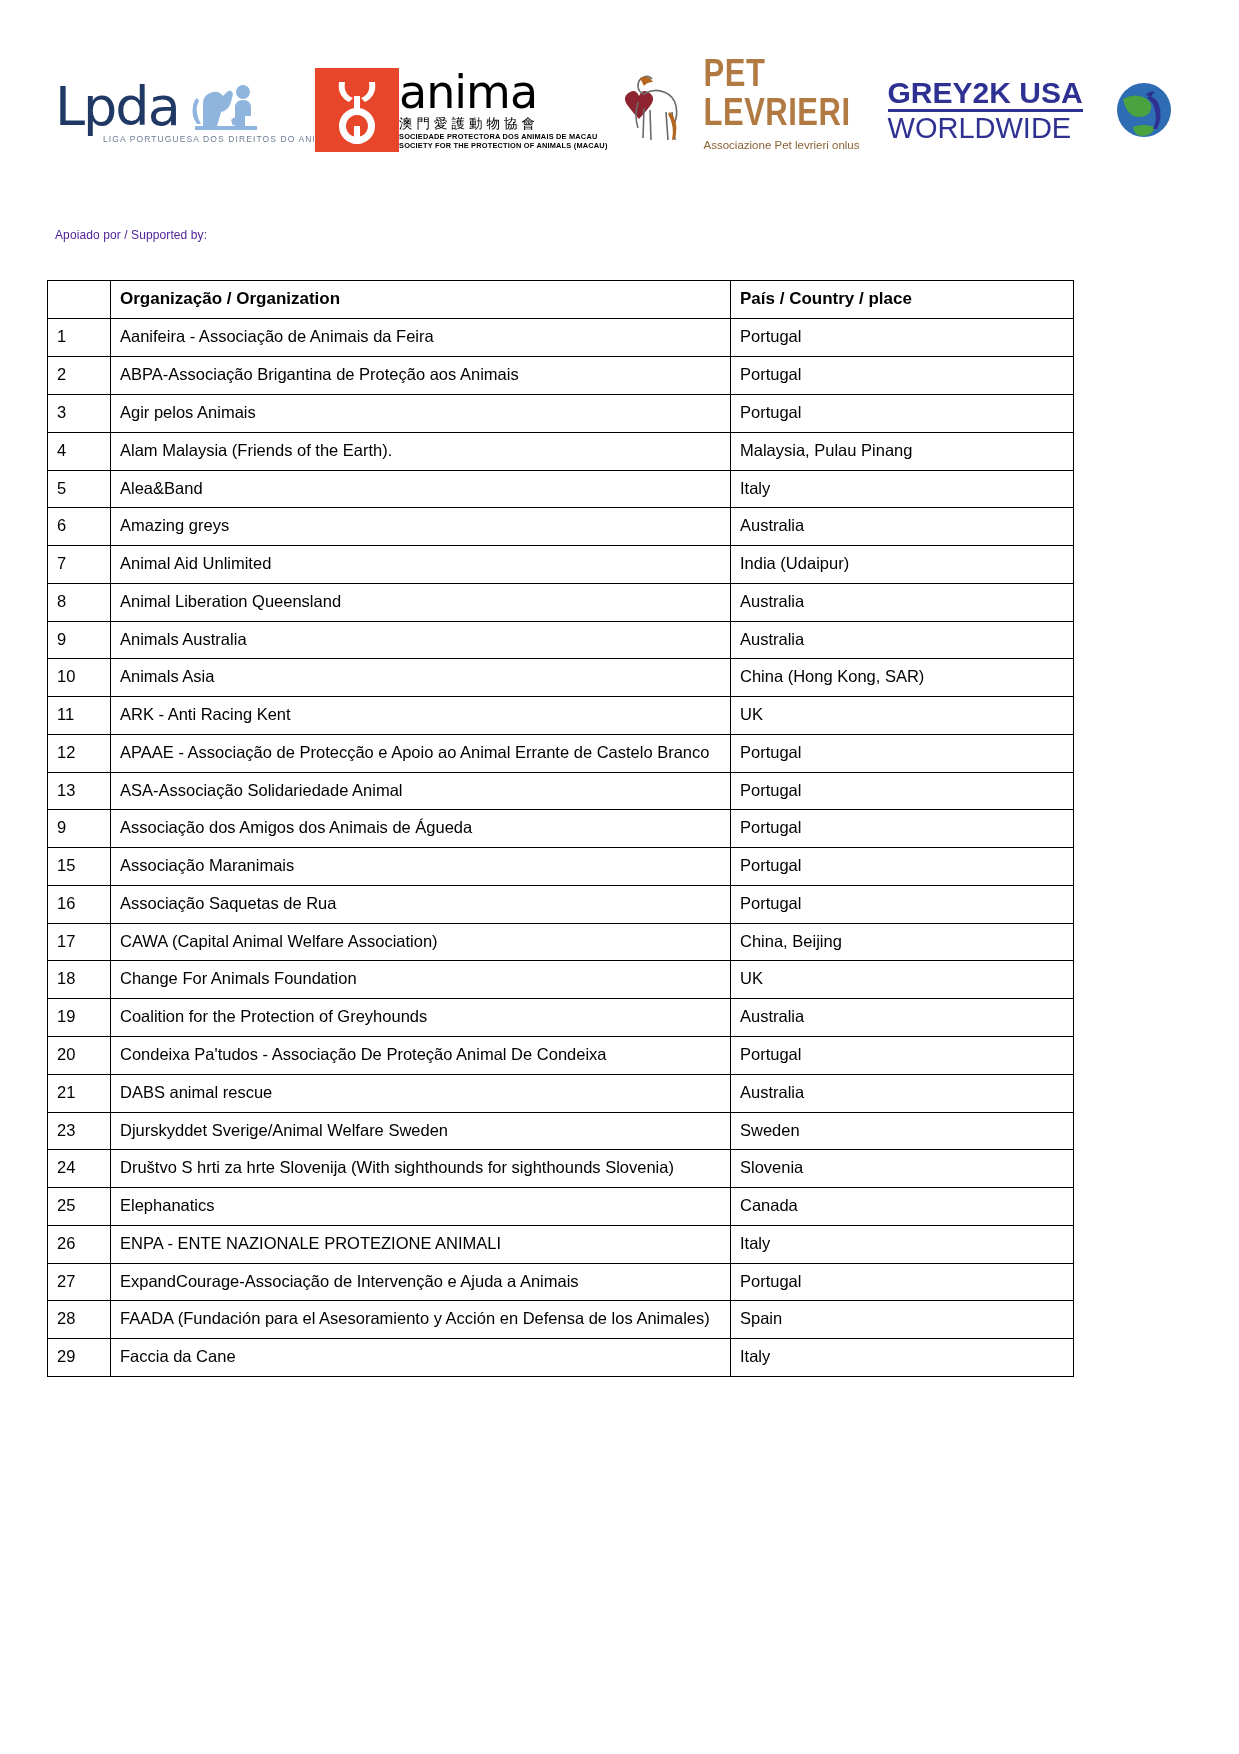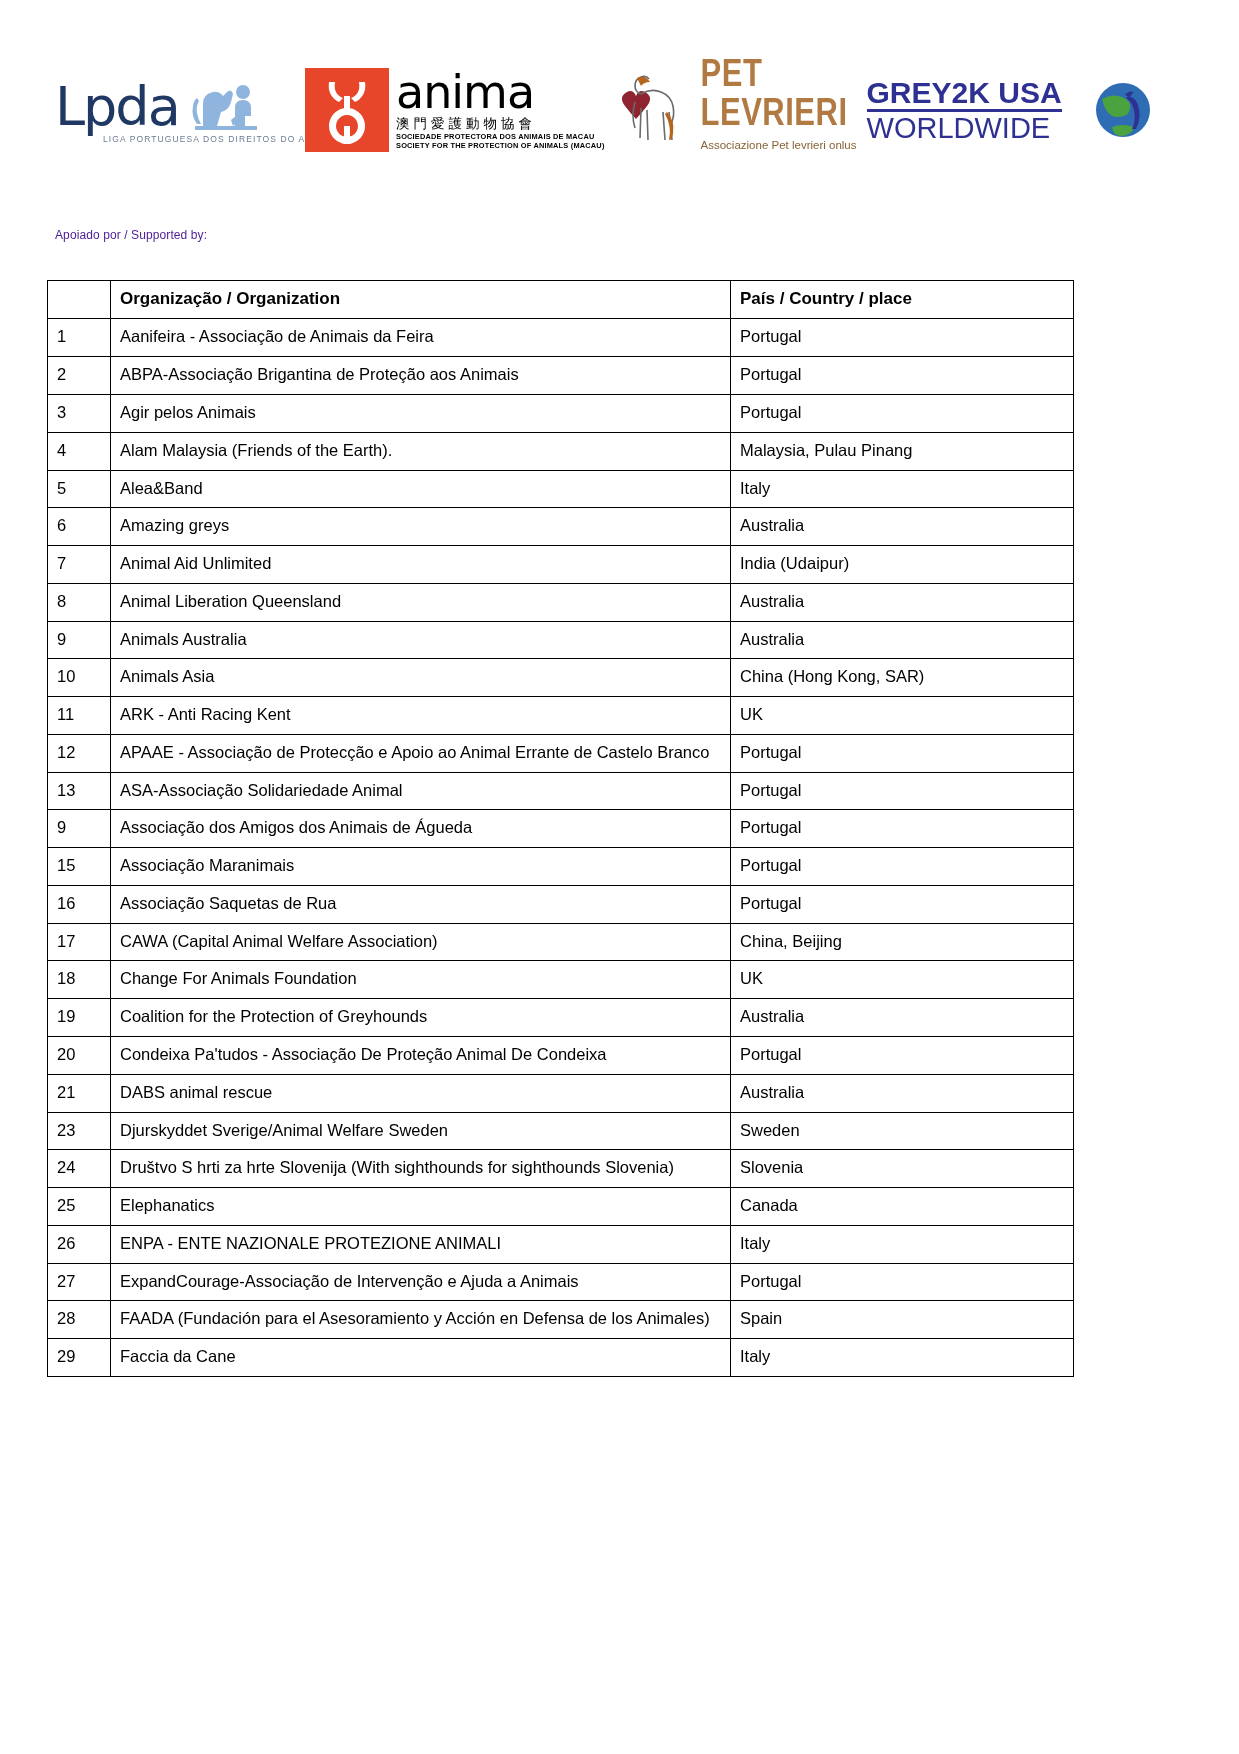--- a/index.html
+++ b/index.html
@@ -78,21 +78,22 @@
     color: #6b7d94;
     margin-top: 2px;
     margin-left: 48px;
     white-space: nowrap;
   }
 
   
   .anima {
     display: flex;
     align-items: center;
-    gap: 7px;
+    gap: 0;
+    margin-left: 10px;
   }
   .anima-mark {
     width: 84px;
     height: 84px;
     background: #e8462a;
     position: relative;
   }
   .anima-text {
     display: flex;
     flex-direction: column;
@@ -154,21 +155,21 @@
     font-size: 11.5px;
     color: #8a6235;
     margin-top: 9px;
     white-space: nowrap;
   }
 
   
   .grey2k {
     display: flex;
     align-items: center;
-    margin-left: 10px;
+    margin-left: 28px;
     gap: 36px;
   }
   .grey2k-text {
     display: flex;
     flex-direction: column;
     line-height: 1;
   }
   .grey2k-top {
     font-family: "Liberation Sans", sans-serif;
     font-size: 30px;

